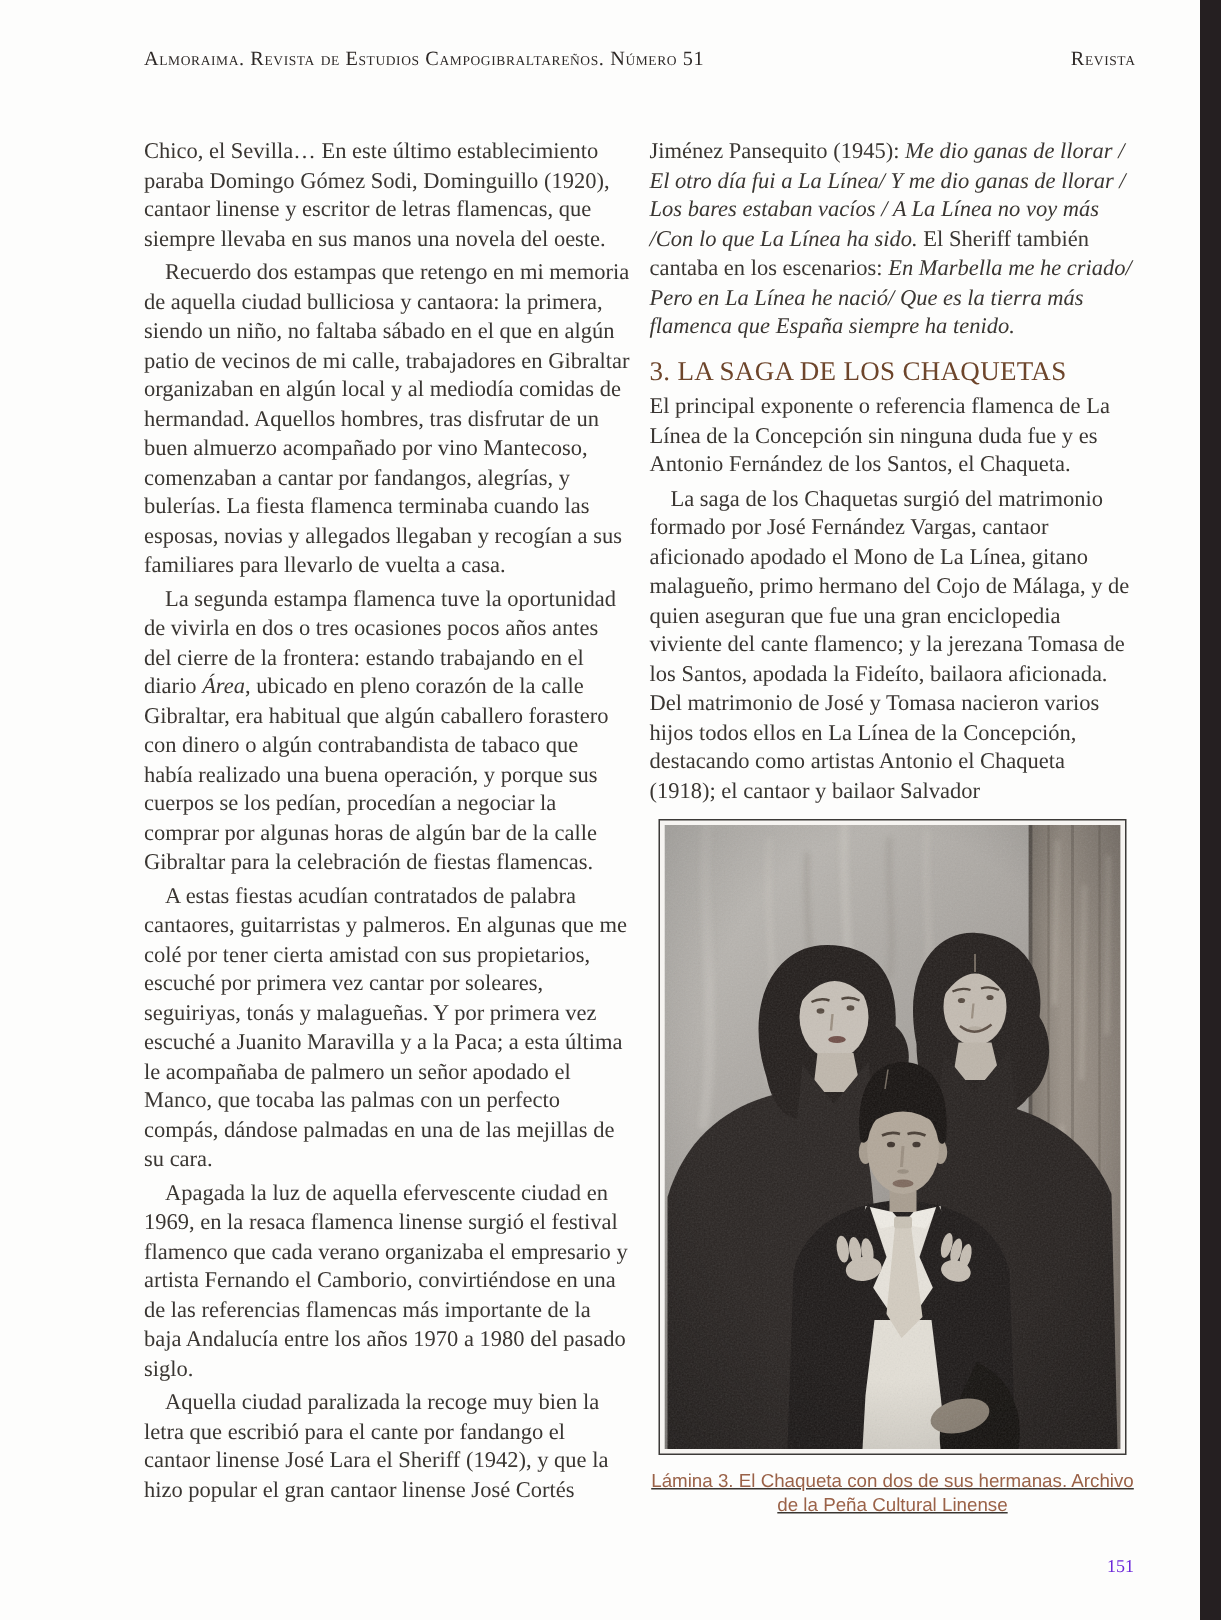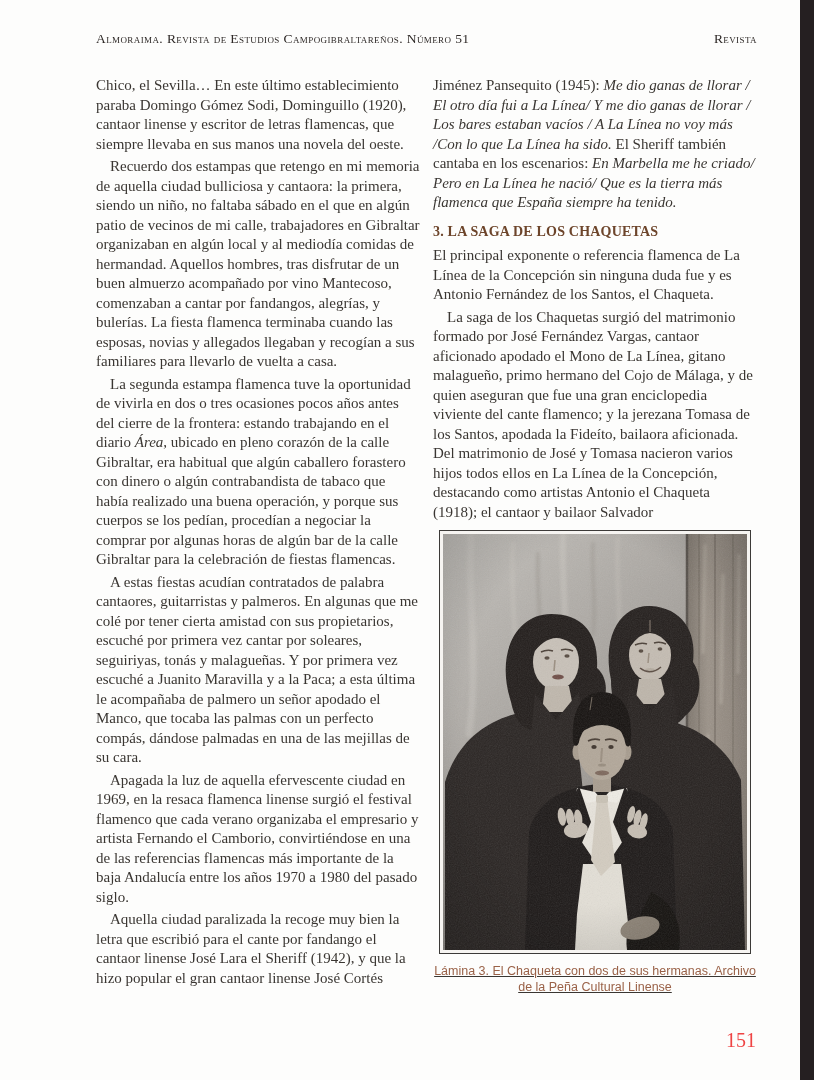--- a/index.html
+++ b/index.html
@@ -24,35 +24,35 @@
   
   .running-header{
     position:absolute; top:31px; left:96px; width:661px;
     display:flex; justify-content:space-between; align-items:baseline;
     font-variant:small-caps;
     font-size:13.5px; letter-spacing:0.4px;
     color:#2e2927;
   }
   
   .columns{
-    position:absolute; top:76px; left:96px; width:661px;
+    position:absolute; top:92px; left:96px; width:661px;
     display:flex; gap:13px;
   }
   .col{
     width:324px;
     font-size:15px; line-height:19.5px;
     color:var(--body-text,#3a3632);
     text-align:left; hyphens:none;
   }
   .col p.para{ margin:0 0 3px 0; }
   .col p.para.indent{ text-indent:14px; }
   .col .it{ font-style:italic; }
   .section-heading{
     margin:9px 0 5px 0;
-    font-size:14px; font-weight:bold;
+    font-size:18px; font-weight:normal;
     letter-spacing:0.2px;
     color:var(--accent,#6d452b);
   }
   
   .figure{ margin-top:8px; width:324px;text-decoration:underline; }
   .photo-frame{
     width:312px; margin:0 auto;
     border:1px solid #3c3a38;
     padding:3px; background:#f6f4f1;
     box-sizing:border-box;
@@ -60,21 +60,21 @@
   .photo-frame svg{ display:block; }
   .figure-caption{
     margin-top:9px;
     text-align:center;
     font-family:"Liberation Sans", sans-serif;
     font-size:12.5px; line-height:16px;
     color:var(--caption,#9a6248);
   }
   .page-number{
     position:absolute; right:70px; bottom:28px;
-    font-size:20px; color:#ef4444;
+    font-size:12px; color:#6d28d9;
   }
 </style>
 </head>
 <body>
 
 <div class="page">
 
   <div class="scan-edge"></div>
 
   <div class="running-header">

